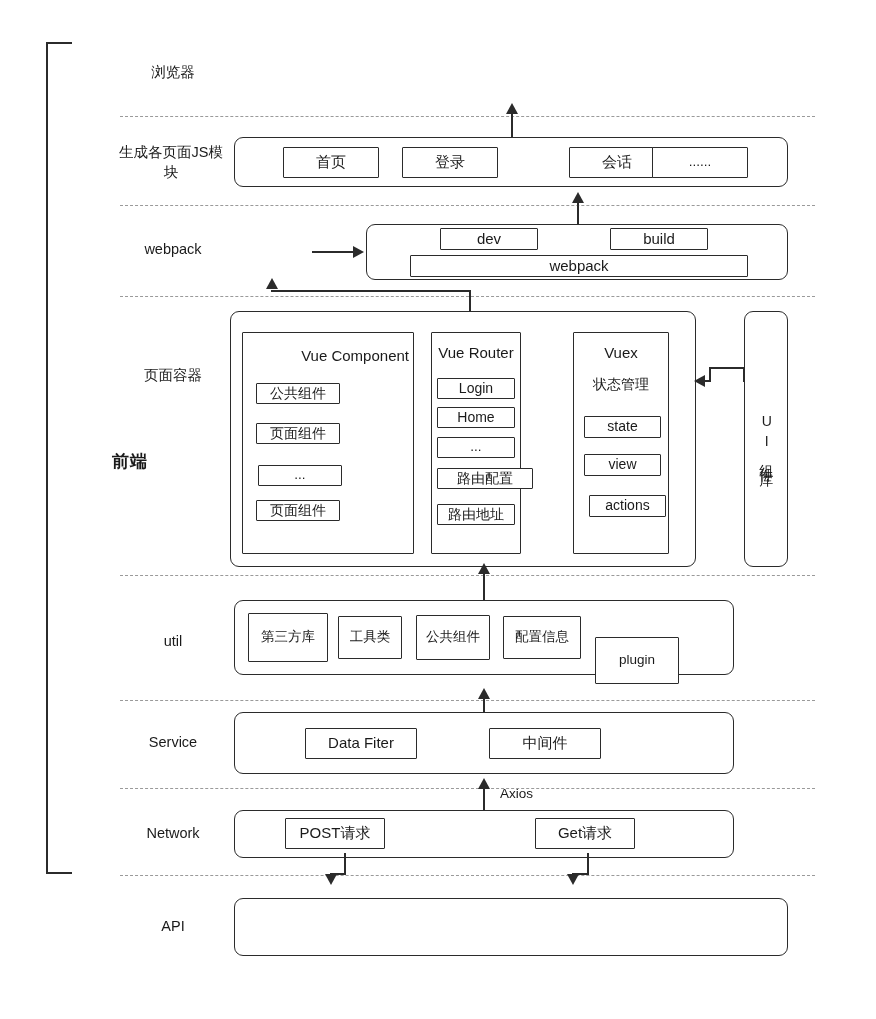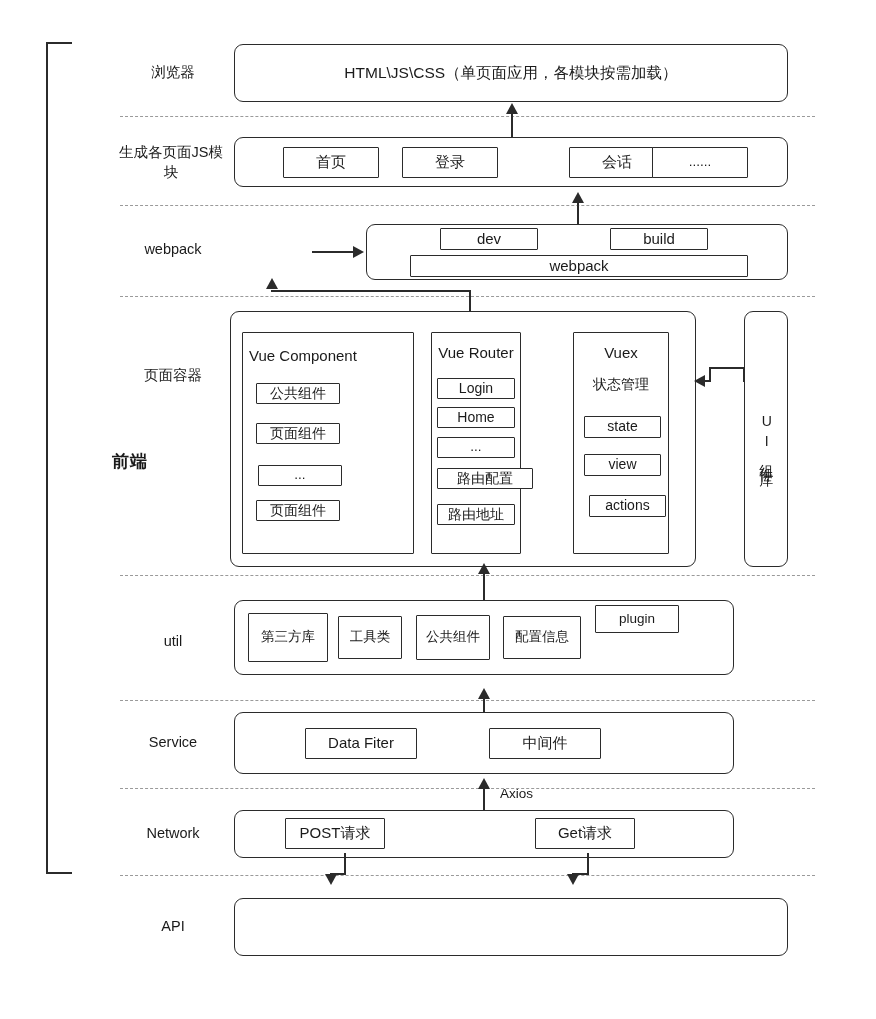--- a/index.html
+++ b/index.html
@@ -128,21 +128,20 @@
 
   <div class="rowlabel" style="left:118px;top:58px;width:110px;height:30px;">浏览器</div>
   <div class="rowlabel" style="left:112px;top:143px;width:118px;height:40px;">生成各页面JS模块</div>
   <div class="rowlabel" style="left:118px;top:238px;width:110px;height:24px;">webpack</div>
   <div class="rowlabel" style="left:118px;top:364px;width:110px;height:24px;">页面容器</div>
   <div class="rowlabel" style="left:118px;top:630px;width:110px;height:24px;">util</div>
   <div class="rowlabel" style="left:118px;top:731px;width:110px;height:24px;">Service</div>
   <div class="rowlabel" style="left:118px;top:822px;width:110px;height:24px;">Network</div>
   <div class="rowlabel" style="left:118px;top:915px;width:110px;height:24px;">API</div>
 
-  <div class="box round t16" style="left:234px;top:44px;width:554px;height:58px;">HTML\JS\CSS（单页面应用，各模块按需加载）</div>
 
   <div class="vline" style="left:511px;top:110px;height:38px;"></div>
   <div class="arrowup" style="left:506px;top:103px;"></div>
 
   <div class="box round" style="left:234px;top:137px;width:554px;height:50px;"></div>
   <div class="box sq t15" style="left:283px;top:147px;width:96px;height:31px;">首页</div>
   <div class="box sq t15" style="left:402px;top:147px;width:96px;height:31px;">登录</div>
   <div class="box sq t15" style="left:526px;top:147px;width:96px;height:31px;margin-left:43px;">会话</div>
   <div class="box sq t13" style="left:652px;top:147px;width:96px;height:31px;">......</div>
 
@@ -158,21 +157,21 @@
   <div class="box sq t15" style="left:610px;top:228px;width:98px;height:22px;">build</div>
   <div class="box sq t15" style="left:410px;top:255px;width:338px;height:22px;">webpack</div>
 
   <div class="vline" style="left:469px;top:291px;height:22px;"></div>
   <div class="hline" style="left:271px;top:290px;width:200px;"></div>
   <div class="arrowup" style="left:266px;top:278px;"></div>
 
   <div class="box round" style="left:230px;top:311px;width:466px;height:256px;"></div>
 
   <div class="box sq" style="left:242px;top:332px;width:172px;height:222px;"></div>
-  <div class="grouphead" style="left:249px;top:347px;width:160px;text-align:left;">Vue Component</div>
+  <div class="grouphead" style="left:249px;top:347px;width:160px;text-align:right;">Vue Component</div>
   <div class="box sq t14" style="left:256px;top:383px;width:84px;height:21px;">公共组件</div>
   <div class="box sq t14" style="left:256px;top:423px;width:84px;height:21px;">页面组件</div>
   <div class="box sq t13" style="left:258px;top:465px;width:84px;height:21px;">...</div>
   <div class="box sq t14" style="left:256px;top:500px;width:84px;height:21px;">页面组件</div>
 
   <div class="box sq" style="left:431px;top:332px;width:90px;height:222px;"></div>
   <div class="grouphead" style="left:431px;top:344px;width:90px;text-align:center;">Vue Router</div>
   <div class="box sq t14" style="left:437px;top:378px;width:78px;height:21px;">Login</div>
   <div class="box sq t14" style="left:437px;top:407px;width:78px;height:21px;">Home</div>
   <div class="box sq t13" style="left:437px;top:437px;width:78px;height:21px;">...</div>
@@ -197,21 +196,21 @@
   <div class="arrowleft" style="left:694px;top:375px;"></div>
 
   <div class="vline" style="left:483px;top:570px;height:30px;"></div>
   <div class="arrowup" style="left:478px;top:563px;"></div>
 
   <div class="box round" style="left:234px;top:600px;width:500px;height:75px;"></div>
   <div class="box sq t13" style="left:248px;top:613px;width:80px;height:49px;">第三方库</div>
   <div class="box sq t13" style="left:338px;top:616px;width:64px;height:43px;">工具类</div>
   <div class="box sq t13" style="left:416px;top:615px;width:74px;height:45px;">公共组件</div>
   <div class="box sq t13" style="left:503px;top:616px;width:78px;height:43px;">配置信息</div>
-  <div class="box sq t13" style="left:595px;top:605px;width:84px;height:28px;">plugin</div>
+  <div class="box sq t13" style="left:595px;top:637px;width:84px;height:47px;">plugin</div>
 
   <div class="vline" style="left:483px;top:695px;height:27px;"></div>
   <div class="arrowup" style="left:478px;top:688px;"></div>
 
   <div class="box round" style="left:234px;top:712px;width:500px;height:62px;"></div>
   <div class="box sq t15" style="left:305px;top:728px;width:112px;height:31px;">Data Fiter</div>
   <div class="box sq t15" style="left:489px;top:728px;width:112px;height:31px;">中间件</div>
 
   <div class="vline" style="left:483px;top:788px;height:22px;"></div>
   <div class="arrowup" style="left:478px;top:778px;"></div>

